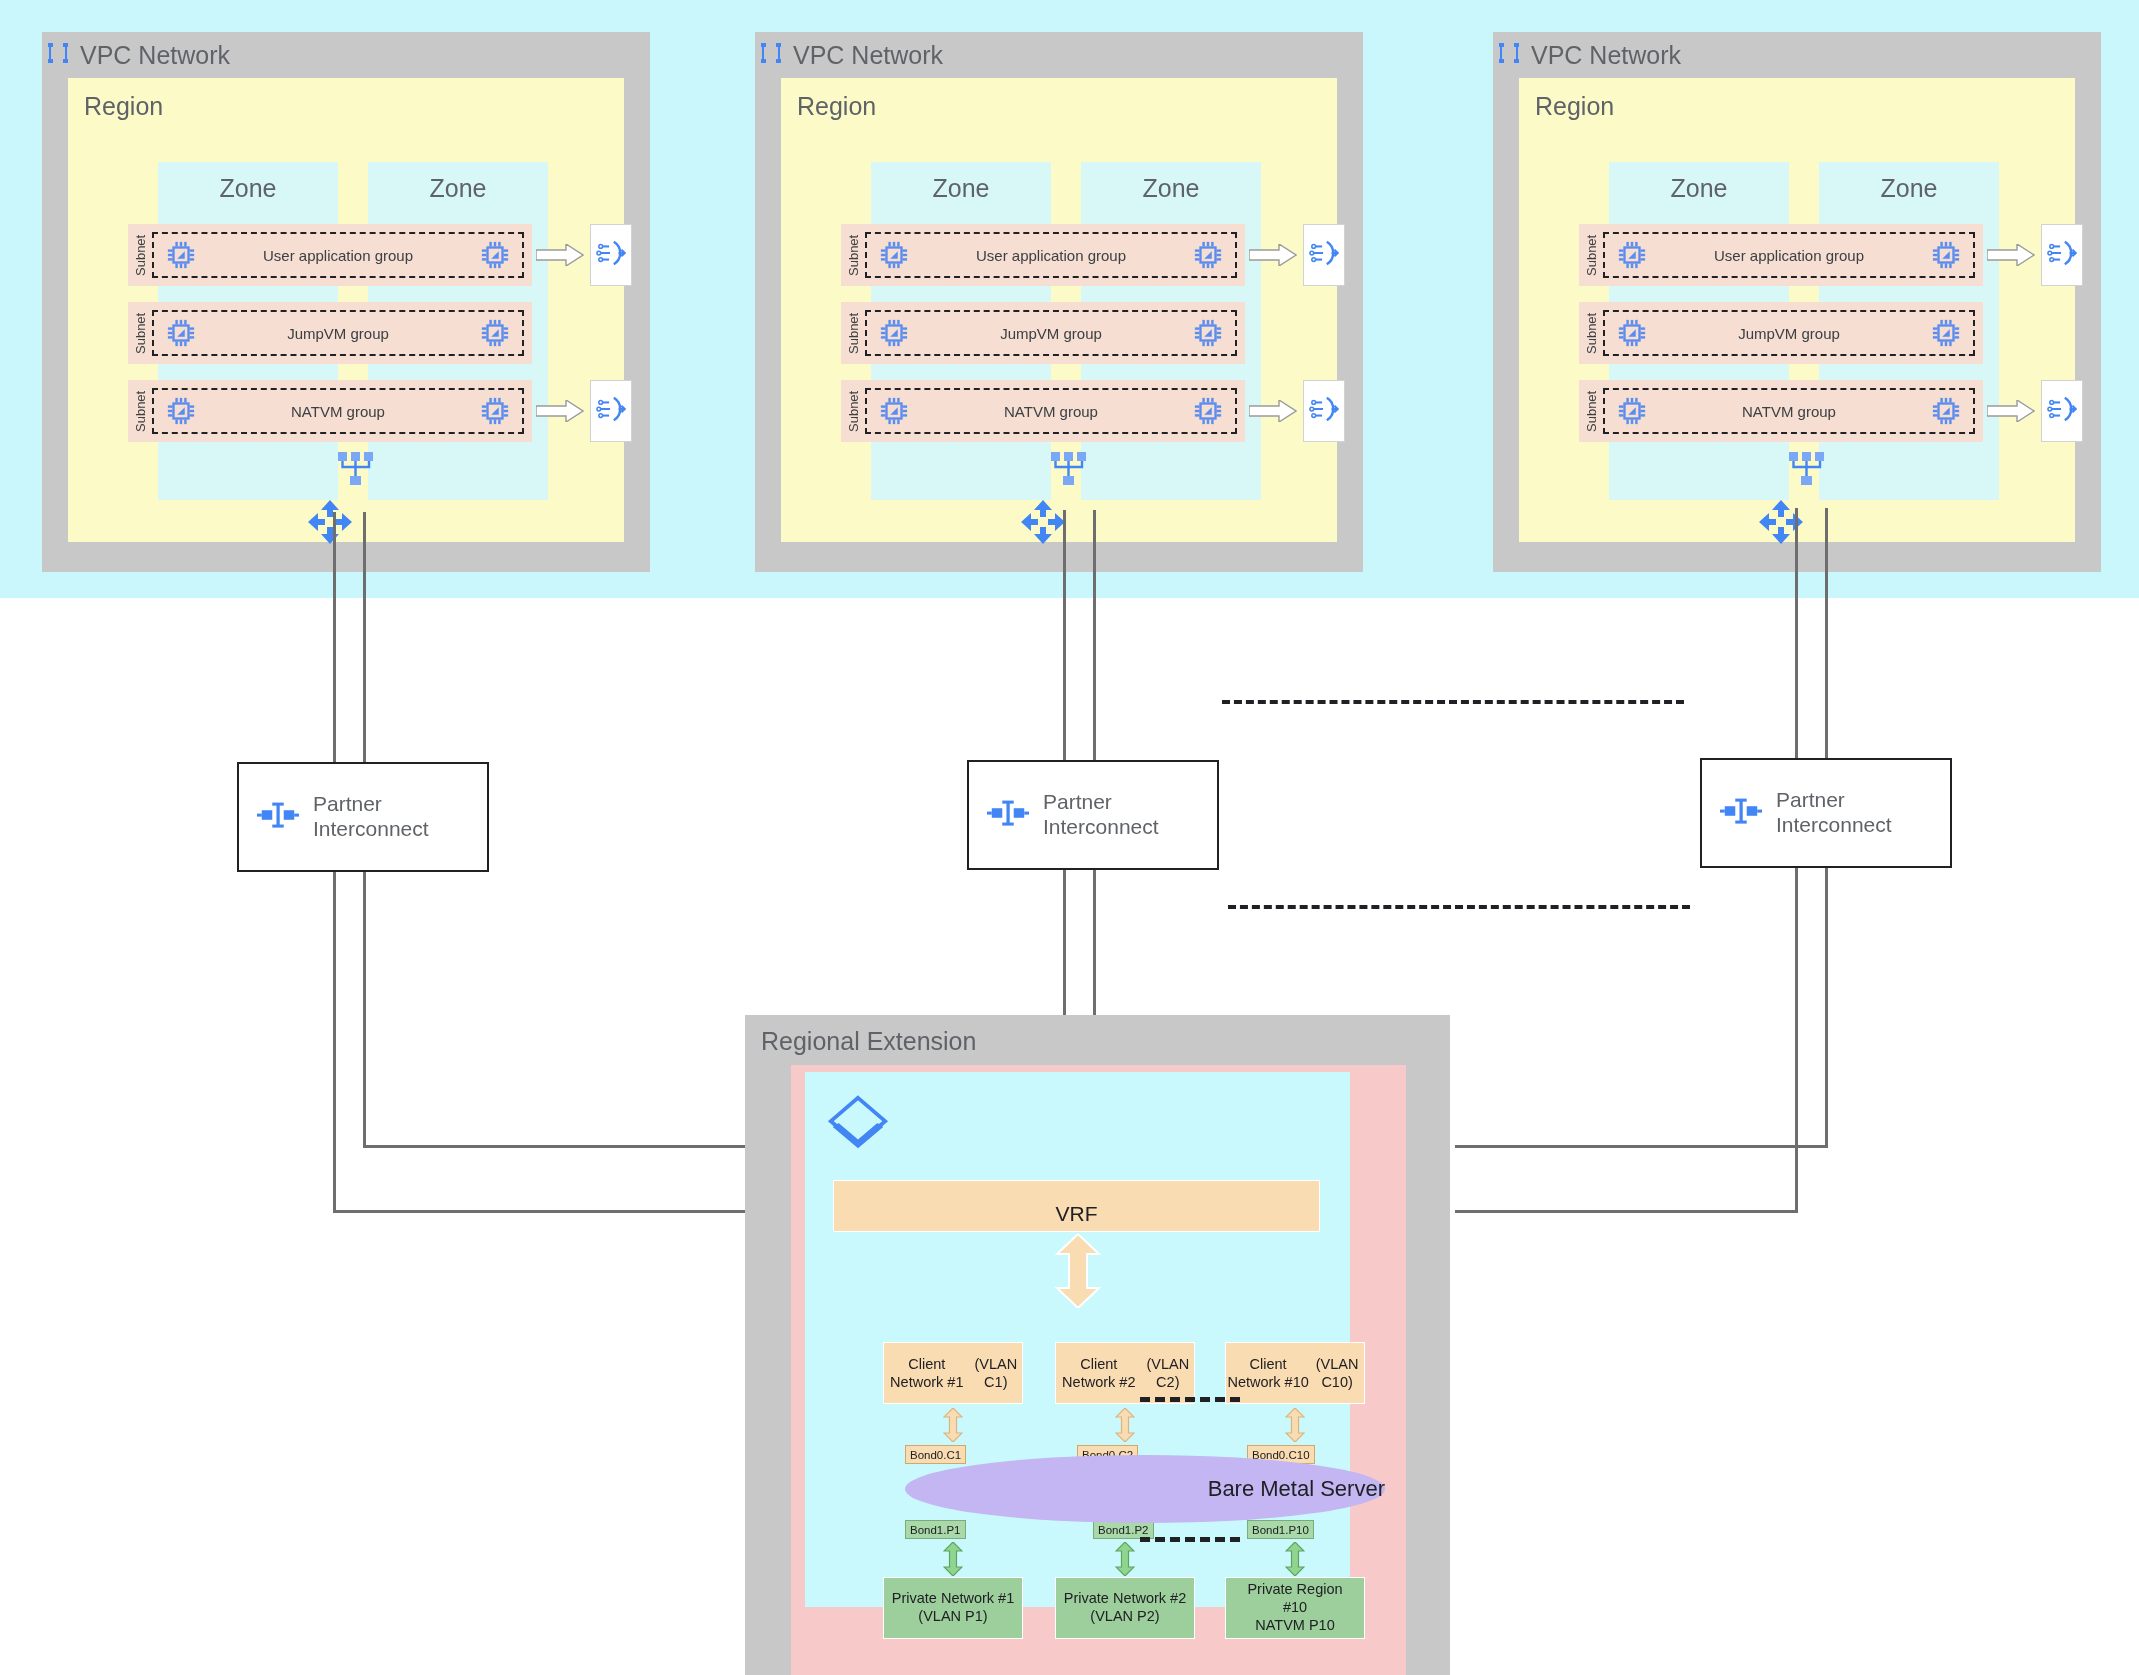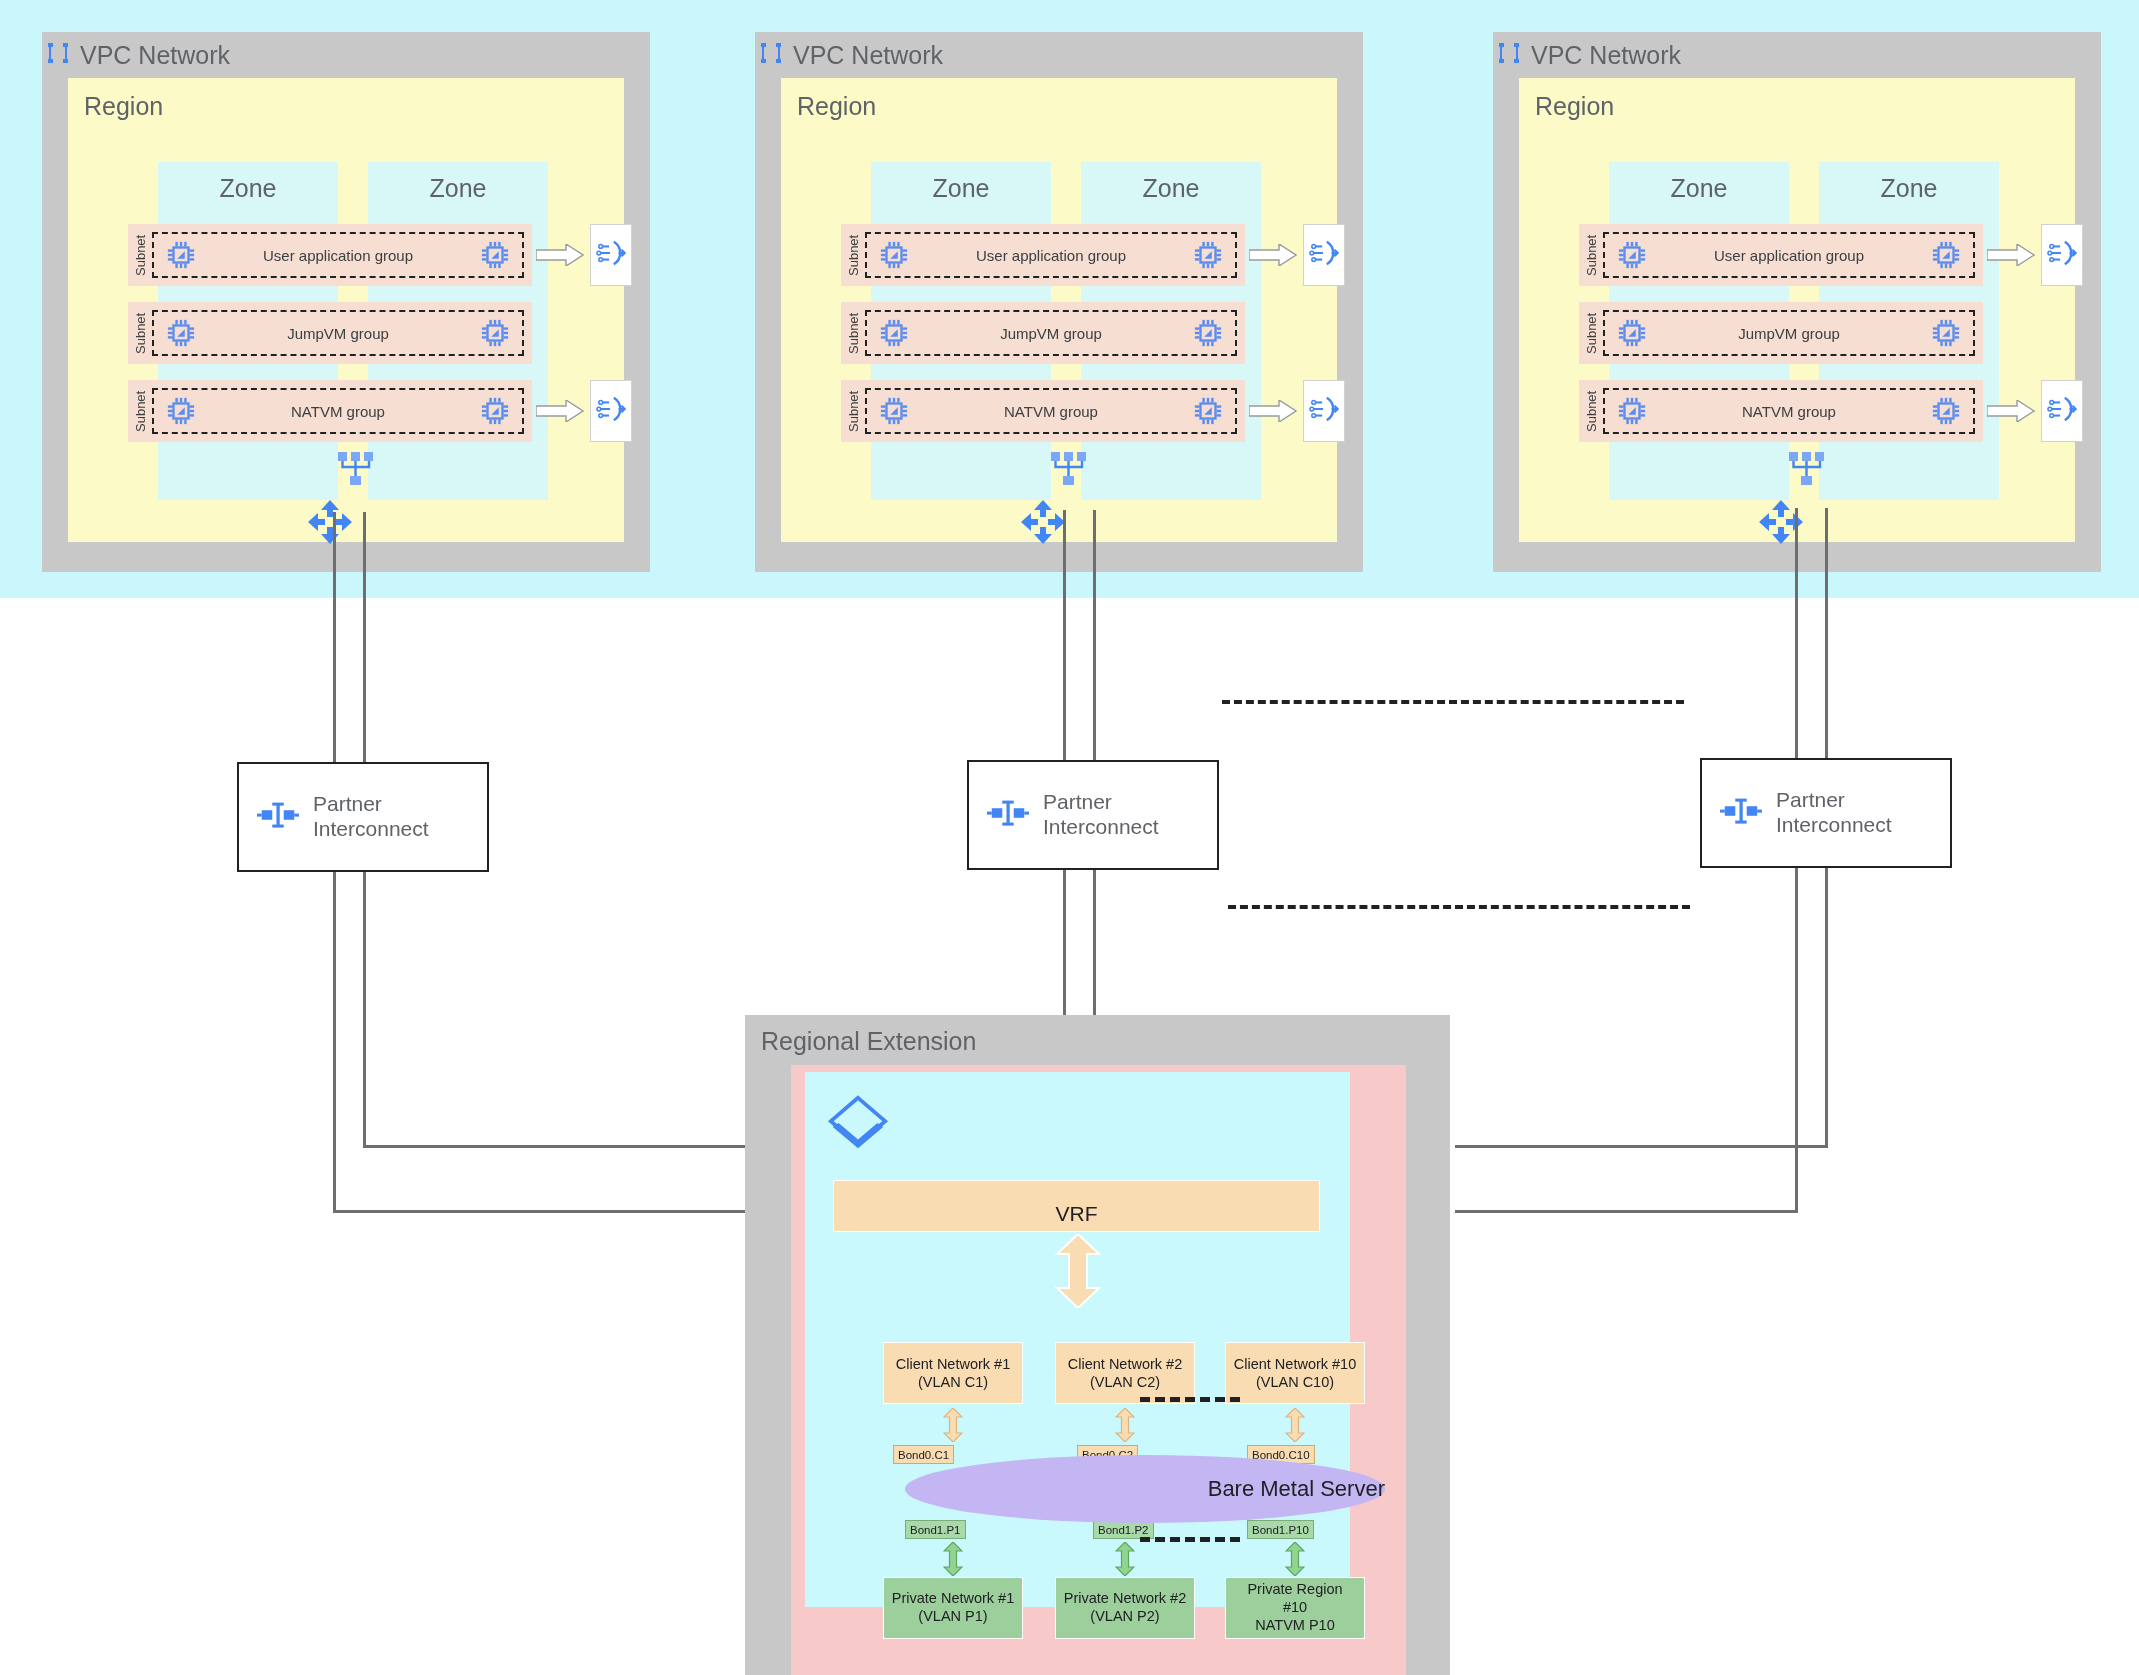--- a/index.html
+++ b/index.html
@@ -83,21 +83,21 @@
   .layers-icon { position:absolute; left:22px; top:22px; width:62px; height:62px; }
 
   .vrf { position:absolute; left:28px; top:108px; width:487px; height:52px;
          background:#fadcb3; border:1px solid #ffffff; display:flex;
          align-items:center; justify-content:center; }
   .vrf-label { font-size:21px; color:#202124;margin-top:16px; }
 
   .bigarrow { position:absolute; width:46px; height:74px; }
 
   .cnet { position:absolute; width:140px; height:62px; background:#fadcb3;
-          border:1px solid #ffffff; display:flex; flex-direction:column;
+          border:1px solid #ffffff; display:flex; flex-direction:row;
           align-items:center; justify-content:center; font-size:14.5px; color:#202124;
           line-height:1.25; text-align:center; }
   .pnet { position:absolute; width:140px; height:62px; background:#9dcf9d;
           border:1px solid #ffffff; display:flex; flex-direction:column;
           align-items:center; justify-content:center; font-size:14.5px; color:#202124;
           line-height:1.22; text-align:center; }
 
   .bms { position:absolute; left:100px; top:383px; width:480px; height:68px;
          background:#c3b6f2; border-radius:50%; display:flex; align-items:center;
          justify-content:flex-end; }
@@ -835,21 +835,21 @@
         <span class="uda" style="left:310px; top:336px;"><svg viewBox="0 0 20 34" width="20" height="34">
             <path d="M10 0 L19 9 H13.5 V25 H19 L10 34 L1 25 H6.5 V9 H1 Z" fill="#fadcb3" stroke="#e0b27a" stroke-width="1.2"></path>
           </svg></span>
         <div class="cnet" style="left:420px; top:270px;">
           <span>Client Network #10</span>
           <span>(VLAN C10)</span>
         </div>
         <span class="uda" style="left:480px; top:336px;"><svg viewBox="0 0 20 34" width="20" height="34">
             <path d="M10 0 L19 9 H13.5 V25 H19 L10 34 L1 25 H6.5 V9 H1 Z" fill="#fadcb3" stroke="#e0b27a" stroke-width="1.2"></path>
           </svg></span>
-        <div class="bondlbl" style="left:88px; top:373px;">Bond0.C1</div>
+        <div class="bondlbl" style="left:100px; top:373px;">Bond0.C1</div>
         <div class="bondlbl" style="left:272px; top:373px;">Bond0.C2</div>
         <div class="bondlbl" style="left:442px; top:373px;">Bond0.C10</div>
         <div class="bondlbl green" style="left:100px; top:448px;">Bond1.P1</div>
         <div class="bondlbl green" style="left:288px; top:448px;">Bond1.P2</div>
         <div class="bondlbl green" style="left:442px; top:448px;">Bond1.P10</div>
         <span class="uda" style="left:138px; top:470px;"><svg viewBox="0 0 20 34" width="20" height="34">
             <path d="M10 0 L19 9 H13.5 V25 H19 L10 34 L1 25 H6.5 V9 H1 Z" fill="#8fd48f" stroke="#5fa35f" stroke-width="1.2"></path>
           </svg></span>
         <div class="pnet" style="left:78px; top:505px;">
           <span>Private Network #1</span>

